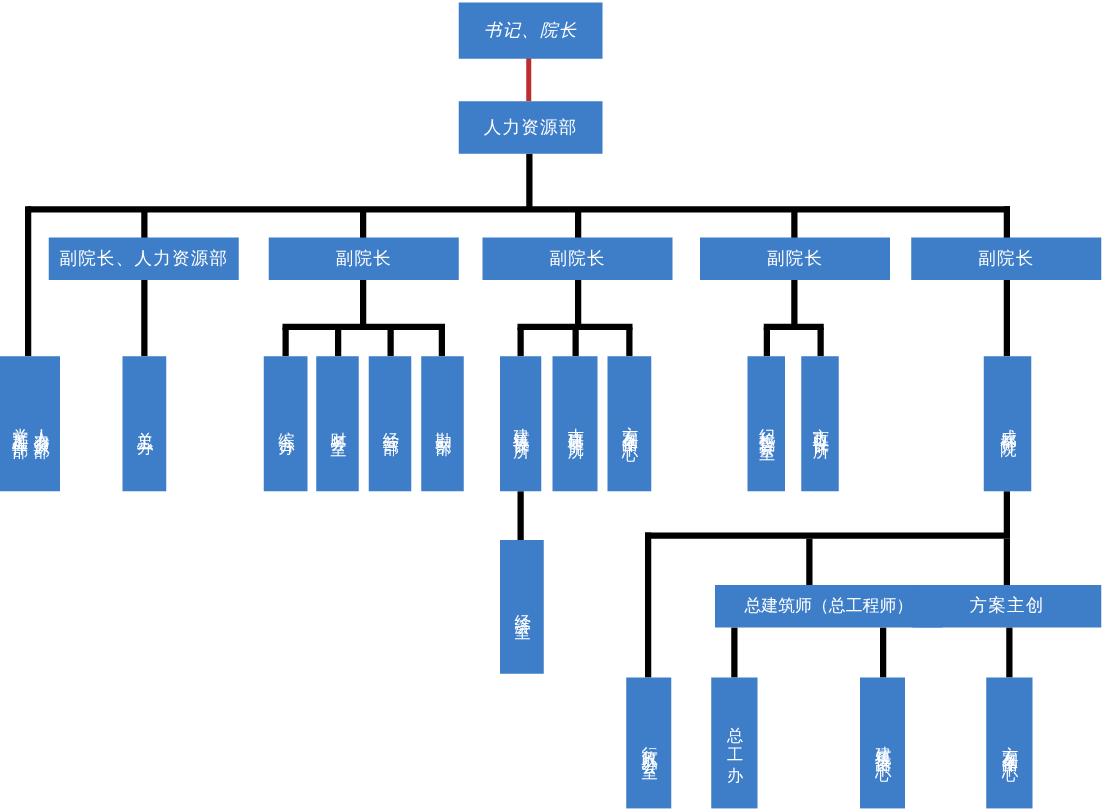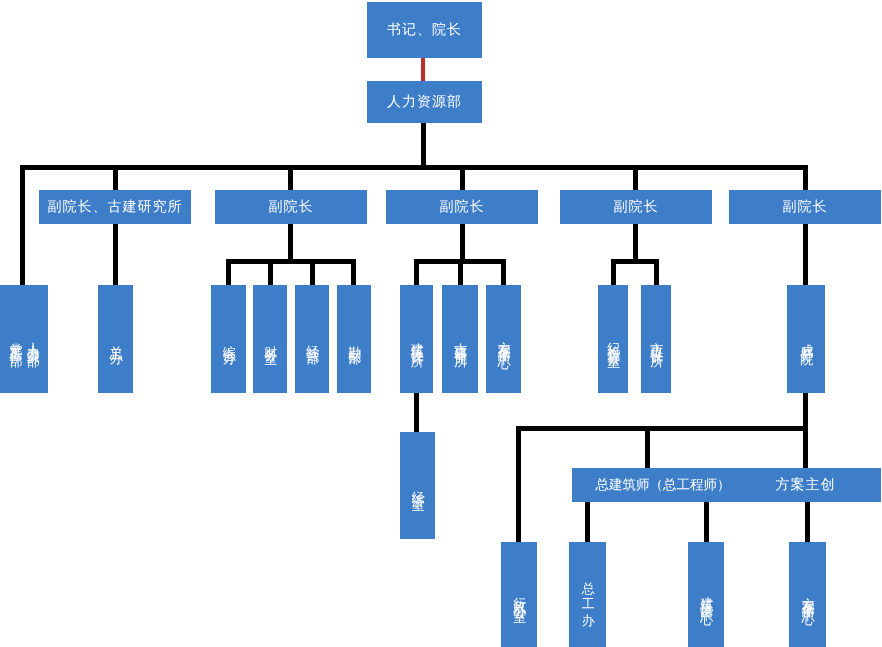--- a/index.html
+++ b/index.html
@@ -18,21 +18,21 @@
     writing-mode:vertical-rl; text-orientation:upright;
     font-size:13px; letter-spacing:3px; line-height:1.1;
   }
   .v { display:flex; align-items:center; justify-content:center; }
   .dual { display:flex; flex-direction:row; align-items:center; justify-content:center; gap:3px; }
   .spread { letter-spacing:16px; }
   .ln { position:absolute; background:var(--line,#000); }
   .red { background:var(--line-red,#BE2D2D); }
 
   
-  #b-president   { left:367px; top:2px;   width:115px; height:56px; }
+  #b-president   { left:367px; top:2px;   width:115px; height:45px;font-style:italic; }
   #b-exec        { left:367px; top:81px;  width:115px; height:42px; }
   #b-vpce        { left:39px;  top:190px; width:152px; height:34px; }
   #b-vp2         { left:215px; top:190px; width:152px; height:34px; }
   #b-vp3         { left:386px; top:190px; width:152px; height:34px; }
   #b-vp4         { left:560px; top:190px; width:152px; height:34px; }
   #b-vp5         { left:729px; top:190px; width:152px; height:34px; }
   #b-party-hr    { left:0px;   top:285px; width:48px;  height:108px; }
   #b-ceo         { left:98px;  top:285px; width:35px;  height:108px; }
   #b-general     { left:211px; top:285px; width:35px;  height:108px; }
   #b-finance     { left:253px; top:285px; width:34px;  height:108px; }
@@ -126,21 +126,21 @@
   <div class="ln" id="l-dadmin"></div>
   <div class="ln" id="l-dchiefarch"></div>
   <div class="ln" id="l-dschemelead"></div>
   <div class="ln" id="l-scdceo"></div>
   <div class="ln" id="l-scdarch"></div>
   <div class="ln" id="l-scdscheme"></div>
 
   <div class="box h" id="b-president">书记、院长</div>
   <div class="box h" id="b-exec">人力资源部</div>
 
-  <div class="box h" id="b-vpce">副院长、古建研究所</div>
+  <div class="box h" id="b-vpce">副院长、人力资源部</div>
   <div class="box h" id="b-vp2">副院长</div>
   <div class="box h" id="b-vp3">副院长</div>
   <div class="box h" id="b-vp4">副院长</div>
   <div class="box h" id="b-vp5">副院长</div>
 
   <div class="box dual" id="b-party-hr">
     <span class="vcol">党群工作部</span>
     <span class="vcol">人力资源部</span>
   </div>
 

